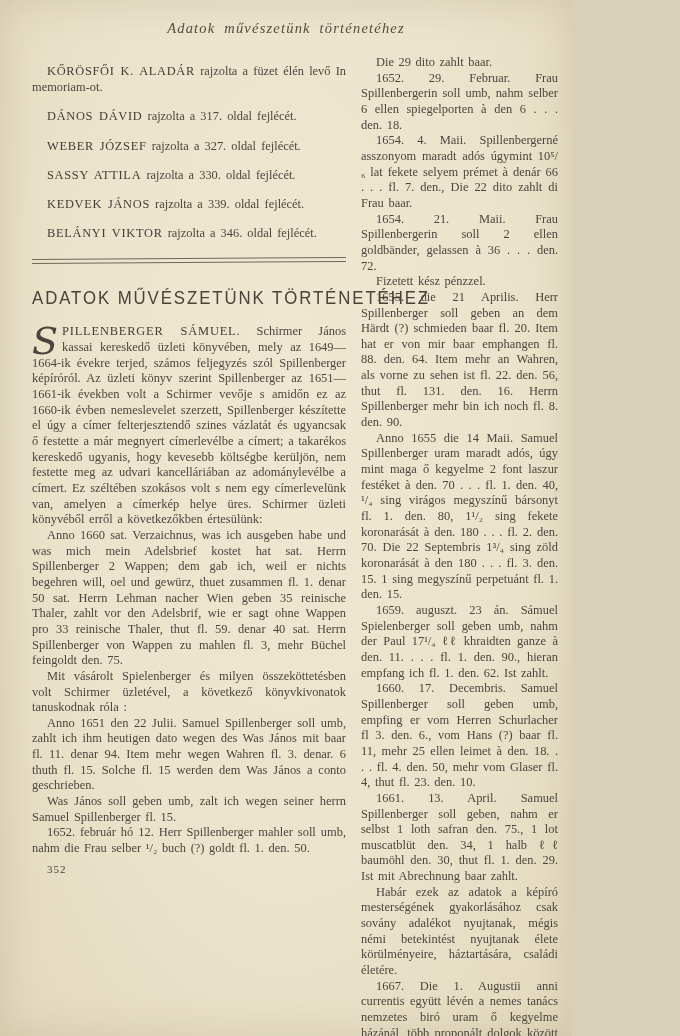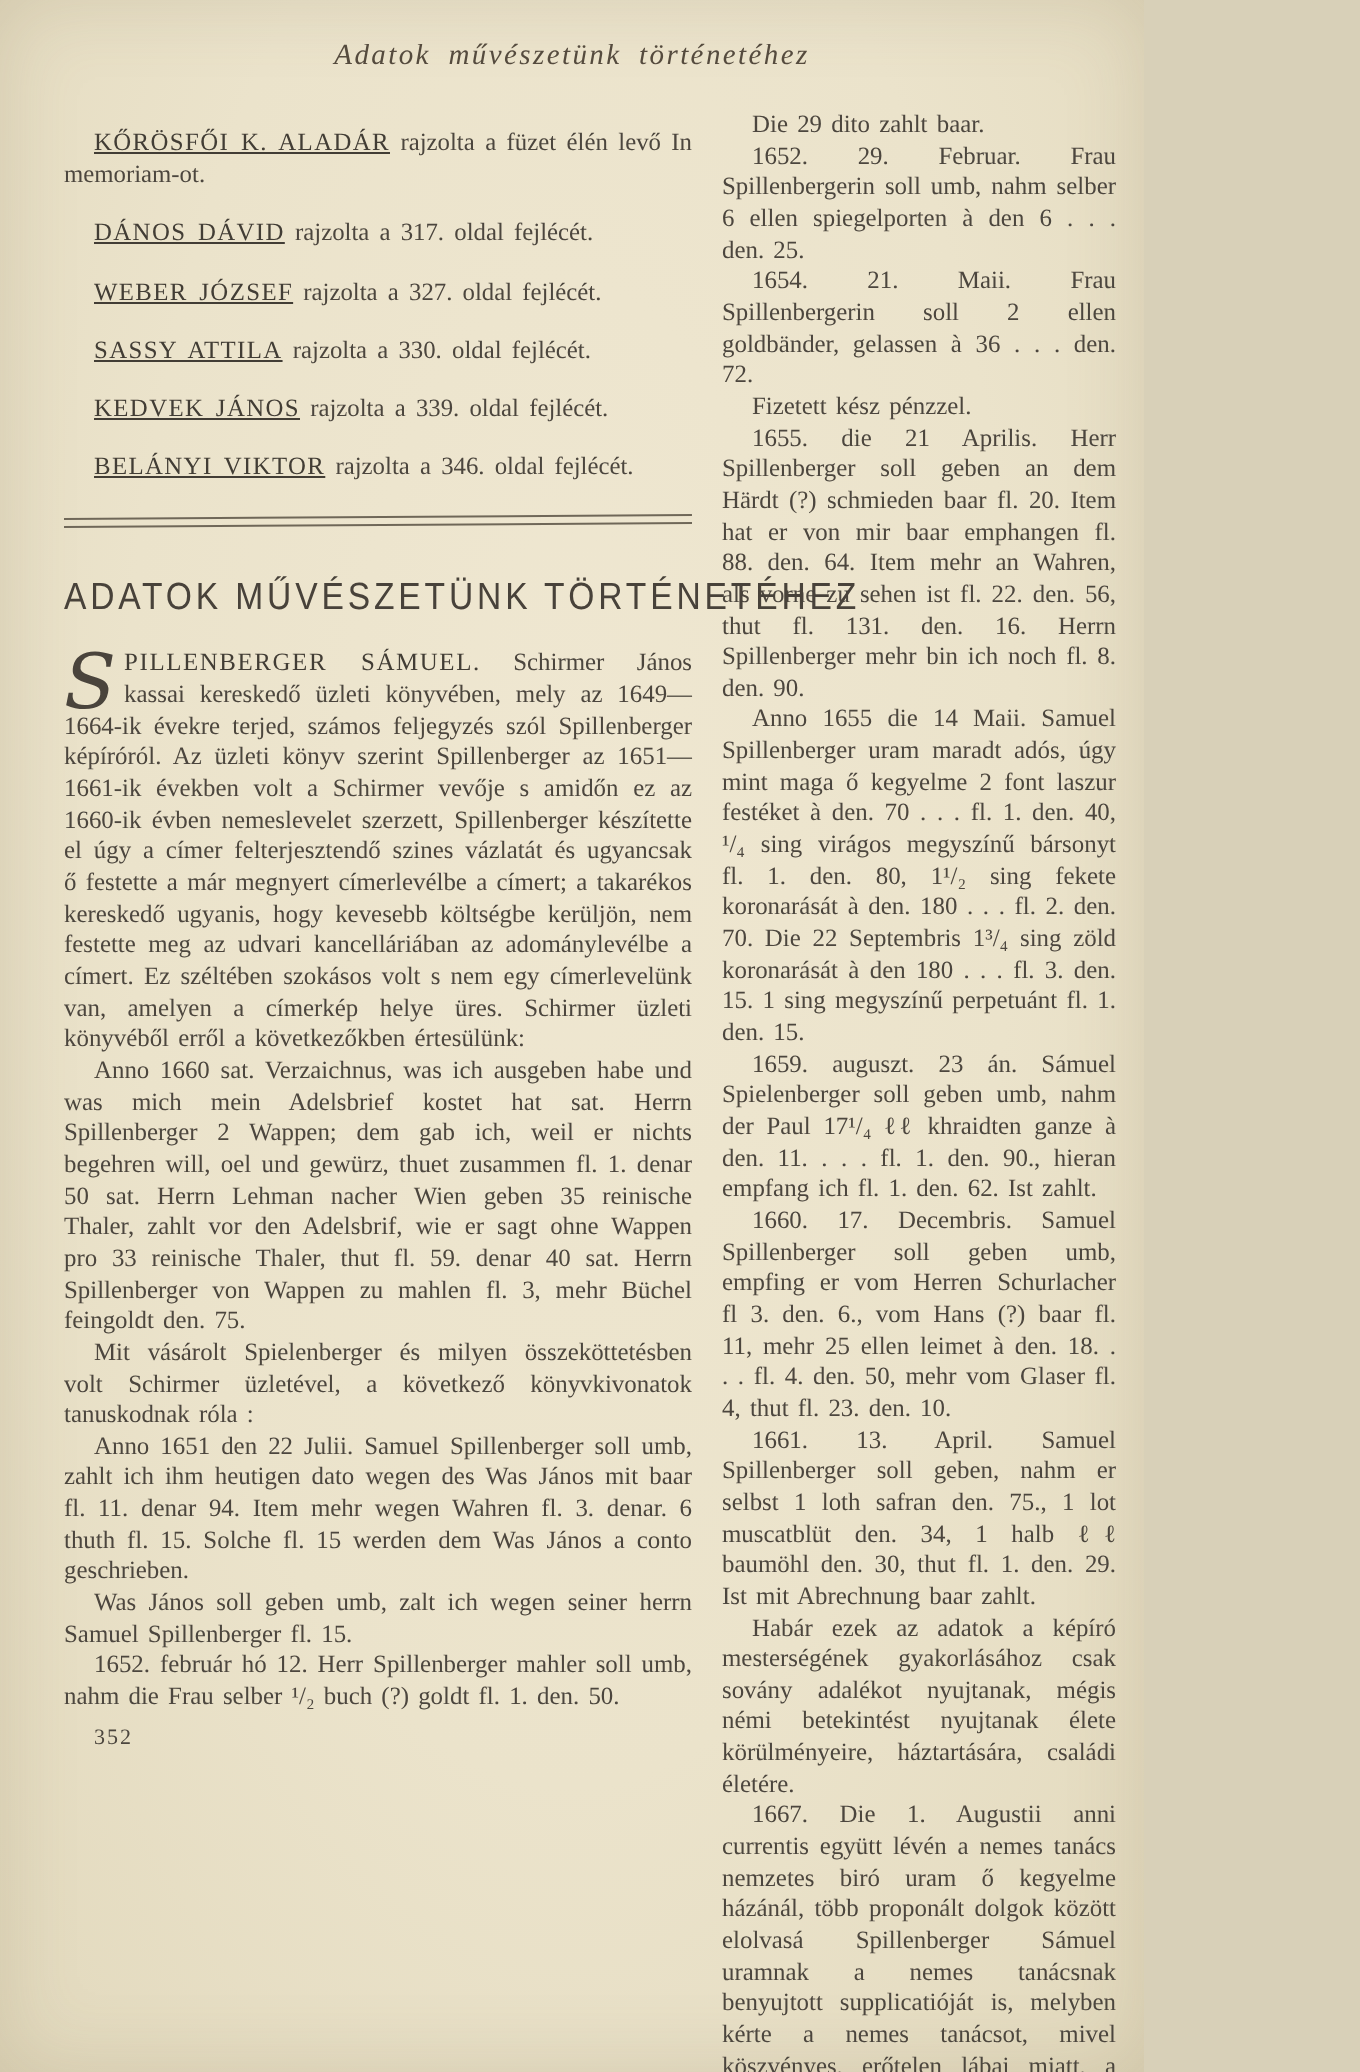--- a/index.html
+++ b/index.html
@@ -17,21 +17,21 @@
   }
   .columns { display:flex; padding:0 14px 0 32px; gap:15px; margin-top:17px; }
   .col-left  { width:314px; }
   .col-right { width:305px; padding-top:1px; }
 
   .credits { margin-top:9px; }
   .credit {
     font-size:12.4px; line-height:16.2px; margin:0 0 13px 0;
     text-indent:15px; text-align:justify; word-spacing:2px;
   }
-  .credit .caps { letter-spacing:0.7px; color:#423d35;text-decoration:underline; }
+  .credit .caps { letter-spacing:0.7px; color:#423d35; }
 
   .double-rule {
     margin:17px 0 0 0; height:3px;
     border-top:1px solid #6f6758; border-bottom:1px solid #6f6758;
     transform:rotate(-0.35deg);
   }
   .section-heading {
     font-family:"Liberation Sans", sans-serif; font-weight:400;
     font-size:17.5px; letter-spacing:2px; color:#48423a;
     margin:25px 0 15px 0; transform:scale(0.96,1.08); transform-origin:left center;
@@ -82,21 +82,22 @@
       <p class="body indent">Anno 1651 den 22 Julii. Samuel Spillenberger soll umb, zahlt ich ihm heutigen dato wegen des Was János mit baar fl. 11. denar 94. Item mehr wegen Wahren fl. 3. denar. 6 thuth fl. 15. Solche fl. 15 werden dem Was János a conto geschrieben.</p>
       <p class="body indent">Was János soll geben umb, zalt ich wegen seiner herrn Samuel Spillenberger fl. 15.</p>
       <p class="body indent">1652. február hó 12. Herr Spillenberger mahler soll umb, nahm die Frau selber ¹/₂ buch (?) goldt fl. 1. den. 50.</p>
 
       <div class="page-number">352</div>
 
     </div>
 
     <div class="col col-right">
       <p class="body indent">Die 29 dito zahlt baar.</p>
-      <p class="body indent">1652. 29. Februar. Frau Spillenbergerin soll umb, nahm selber 6 ellen spiegelporten à den 6 . . . den. 25.</p>
+      <p class="body indent">1652. 29. Februar. Frau Spillenbergerin soll umb, nahm selber 6 ellen spiegelporten à den 6 . . . den. 18.</p>
+      <p class="body indent">1654. 4. Maii. Spillenbergerné asszonyom maradt adós úgymint 10⁵/₆ lat fekete selyem prémet à denár 66 . . . fl. 7. den., Die 22 dito zahlt di Frau baar.</p>
       <p class="body indent">1654. 21. Maii. Frau Spillenbergerin soll 2 ellen goldbänder, gelassen à 36 . . . den. 72.</p>
       <p class="body indent">Fizetett kész pénzzel.</p>
       <p class="body indent">1655. die 21 Aprilis. Herr Spillenberger soll geben an dem Härdt (?) schmieden baar fl. 20. Item hat er von mir baar emphangen fl. 88. den. 64. Item mehr an Wahren, als vorne zu sehen ist fl. 22. den. 56, thut fl. 131. den. 16. Herrn Spillenberger mehr bin ich noch fl. 8. den. 90.</p>
       <p class="body indent">Anno 1655 die 14 Maii. Samuel Spillenberger uram maradt adós, úgy mint maga ő kegyelme 2 font laszur festéket à den. 70 . . . fl. 1. den. 40, ¹/₄ sing virágos megyszínű bársonyt fl. 1. den. 80, 1¹/₂ sing fekete koronarását à den. 180 . . . fl. 2. den. 70. Die 22 Septembris 1³/₄ sing zöld koronarását à den 180 . . . fl. 3. den. 15. 1 sing megyszínű perpetuánt fl. 1. den. 15.</p>
       <p class="body indent">1659. auguszt. 23 án. Sámuel Spielenberger soll geben umb, nahm der Paul 17¹/₄ ℓℓ khraidten ganze à den. 11. . . . fl. 1. den. 90., hieran empfang ich fl. 1. den. 62. Ist zahlt.</p>
       <p class="body indent">1660. 17. Decembris. Samuel Spillenberger soll geben umb, empfing er vom Herren Schurlacher fl 3. den. 6., vom Hans (?) baar fl. 11, mehr 25 ellen leimet à den. 18. . . . fl. 4. den. 50, mehr vom Glaser fl. 4, thut fl. 23. den. 10.</p>
       <p class="body indent">1661. 13. April. Samuel Spillenberger soll geben, nahm er selbst 1 loth safran den. 75., 1 lot muscatblüt den. 34, 1 halb ℓℓ baumöhl den. 30, thut fl. 1. den. 29. Ist mit Abrechnung baar zahlt.</p>
       <p class="body indent">Habár ezek az adatok a képíró mesterségének gyakorlásához csak sovány adalékot nyujtanak, mégis némi betekintést nyujtanak élete körülményeire, háztartására, családi életére.</p>
       <p class="body indent">1667. Die 1. Augustii anni currentis együtt lévén a nemes tanács nemzetes biró uram ő kegyelme házánál, több proponált dolgok között elolvasá Spillenberger Sámuel uramnak a nemes tanácsnak benyujtott supplicatióját is, melyben kérte a nemes tanácsot, mivel köszvényes, erőtelen lábai miatt, a grádicsot nem hághatja házánál, engedje meg a nemes tanács házánál levő s az utcára szolgáló alsó házacskát, kiben hol koldusbiró, hol drabantok szoktanak vala lakni, pro sua commoditate megépíthesse s megépítvén vita durante bírhassa, holta után szálljon vissza a városra,</p>
     </div>

